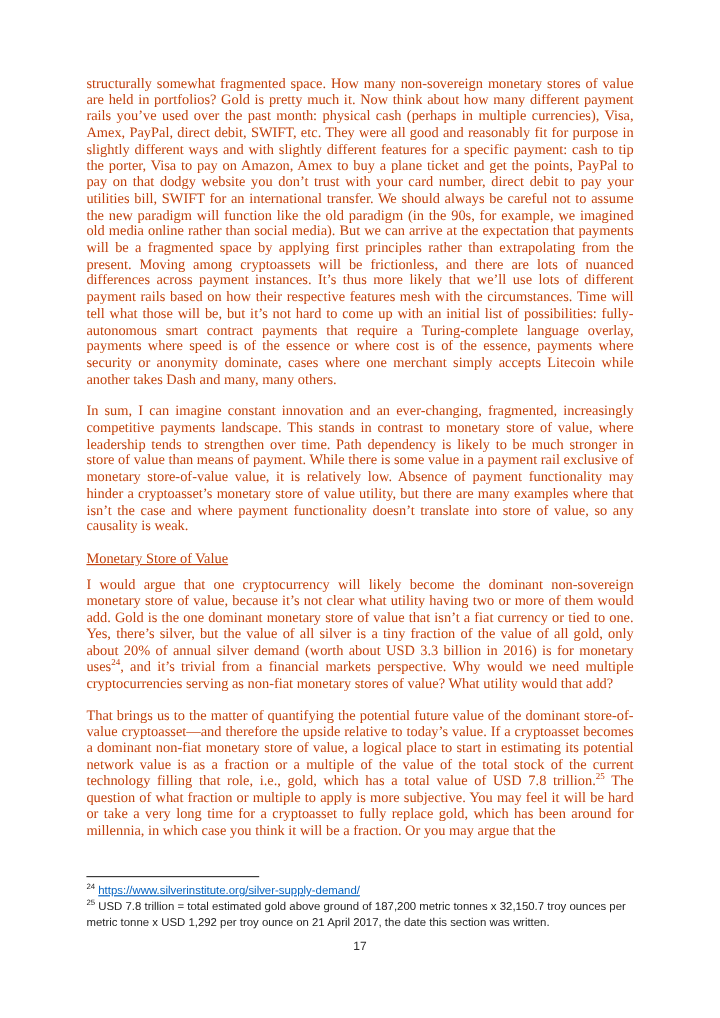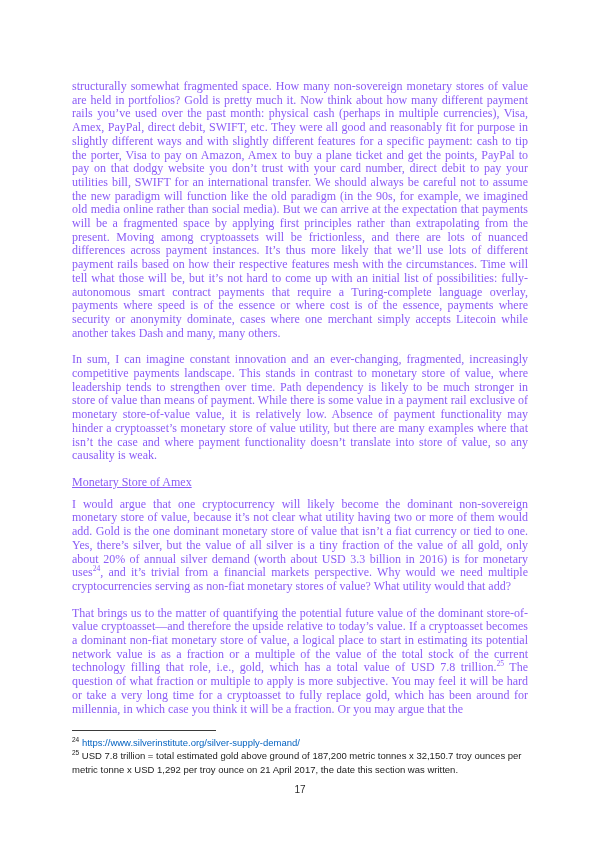--- a/index.html
+++ b/index.html
@@ -11,23 +11,23 @@
     position: relative;
     width: 600px;
     height: 848px;
     background: #ffffff;
     overflow: hidden;
     font-family: "Liberation Serif", serif;
   }
   .content {
     position: absolute;
     left: 72px;
-    top: 80px;
+    top: 63px;
     width: 456px;
-    color: #8b5cf6;
+    color: #c2410c;
     font-size: 12px;
     line-height: 13.7px;
     text-align: justify;
   }
   .body-para {
     margin: 0 0 13px 0;
   }
   .section-heading {
     margin: 0 0 8px 0;
     font-size: 12px;
@@ -59,20 +59,21 @@
   .fn {
     margin: 0;
   }
   .fn-sup {
     font-size: 6.5px;
     line-height: 0;
     vertical-align: super;
   }
   .fn-link {
     color: #0563C1;
+    text-decoration: underline;
     cursor: pointer;
   }
   .page-number {
     position: absolute;
     left: 0;
     top: 784px;
     width: 100%;
     text-align: center;
     font-family: "Liberation Sans", sans-serif;
     font-size: 10px;
@@ -83,21 +84,21 @@
 <body>
 
 <div class="page">
 
   <div class="content">
 
     <p class="body-para">structurally somewhat fragmented space.  How many non-sovereign monetary stores of value are held in portfolios?  Gold is pretty much it.  Now think about how many different payment rails you’ve used over the past month: physical cash (perhaps in multiple currencies), Visa, Amex, PayPal, direct debit, SWIFT, etc.  They were all good and reasonably fit for purpose in slightly different ways and with slightly different features for a specific payment: cash to tip the porter, Visa to pay on Amazon, Amex to buy a plane ticket and get the points, PayPal to pay on that dodgy website you don’t trust with your card number, direct debit to pay your utilities bill, SWIFT for an international transfer.  We should always be careful not to assume the new paradigm will function like the old paradigm (in the 90s, for example, we imagined old media online rather than social media). But we can arrive at the expectation that payments will be a fragmented space by applying first principles rather than extrapolating from the present.  Moving among cryptoassets will be frictionless, and there are lots of nuanced differences across payment instances. It’s thus more likely that we’ll use lots of different payment rails based on how their respective features mesh with the circumstances. Time will tell what those will be, but it’s not hard to come up with an initial list of possibilities: fully-autonomous smart contract payments that require a Turing-complete language overlay, payments where speed is of the essence or where cost is of the essence, payments where security or anonymity dominate, cases where one merchant simply accepts Litecoin while another takes Dash and many, many others.</p>
 
     <p class="body-para">In sum, I can imagine constant innovation and an ever-changing, fragmented, increasingly competitive payments landscape.  This stands in contrast to monetary store of value, where leadership tends to strengthen over time.  Path dependency is likely to be much stronger in store of value than means of payment.  While there is some value in a payment rail exclusive of monetary store-of-value value, it is relatively low.  Absence of payment functionality may hinder a cryptoasset’s monetary store of value utility, but there are many examples where that isn’t the case and where payment functionality doesn’t translate into store of value, so any causality is weak.</p>
 
-    <h2 class="section-heading">Monetary Store of Amex</h2>
+    <h2 class="section-heading">Monetary Store of Value</h2>
 
     <p class="body-para"><span>I would argue that one cryptocurrency will likely become the dominant non-sovereign monetary store of value, because it’s not clear what utility having two or more of them would add.  Gold is the one dominant monetary store of value that isn’t a fiat currency or tied to one.  Yes, there’s silver, but the value of all silver is a tiny fraction of the value of all gold, only about 20% of annual silver demand (worth about USD 3.3 billion in 2016) is for monetary uses</span><sup class="sup-ref">24</sup><span>, and it’s trivial from a financial markets perspective. Why would we need multiple cryptocurrencies serving as non-fiat monetary stores of value? What utility would that add?</span></p>
 
     <p class="body-para"><span>That brings us to the matter of quantifying the potential future value of the dominant store-of-value cryptoasset—and therefore the upside relative to today’s value.  If a cryptoasset becomes a dominant non-fiat monetary store of value, a logical place to start in estimating its potential network value is as a fraction or a multiple of the value of the total stock of the current technology filling that role, i.e., gold, which has a total value of USD 7.8 trillion.</span><sup class="sup-ref">25</sup><span> The question of what fraction or multiple to apply is more subjective.  You may feel it will be hard or take a very long time for a cryptoasset to fully replace gold, which has been around for millennia, in which case you think it will be a fraction.  Or you may argue that the</span></p>
 
   </div>
 
   <div class="footnotes">
     <div class="fn-rule"></div>
 

